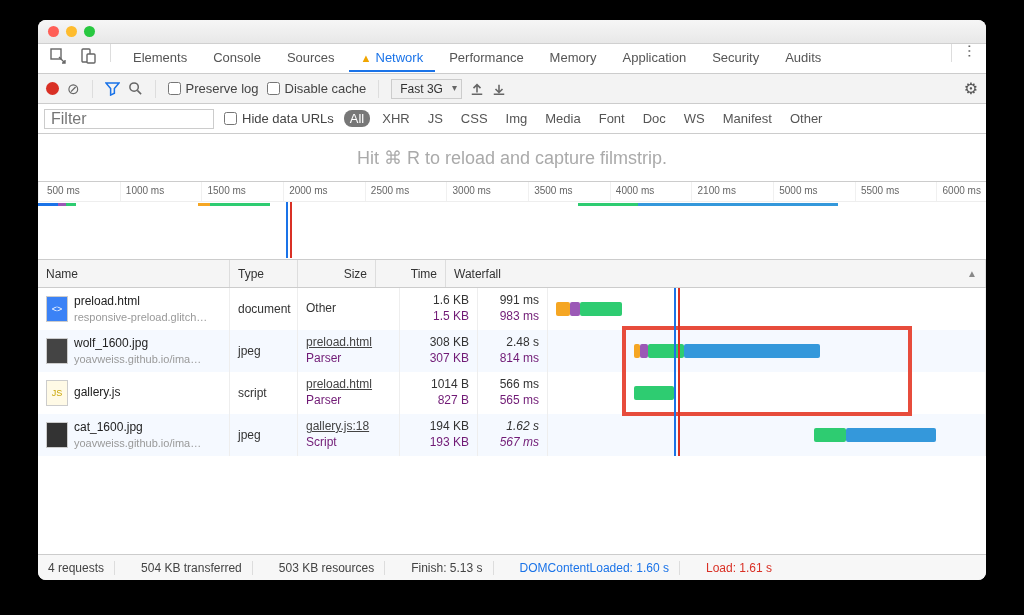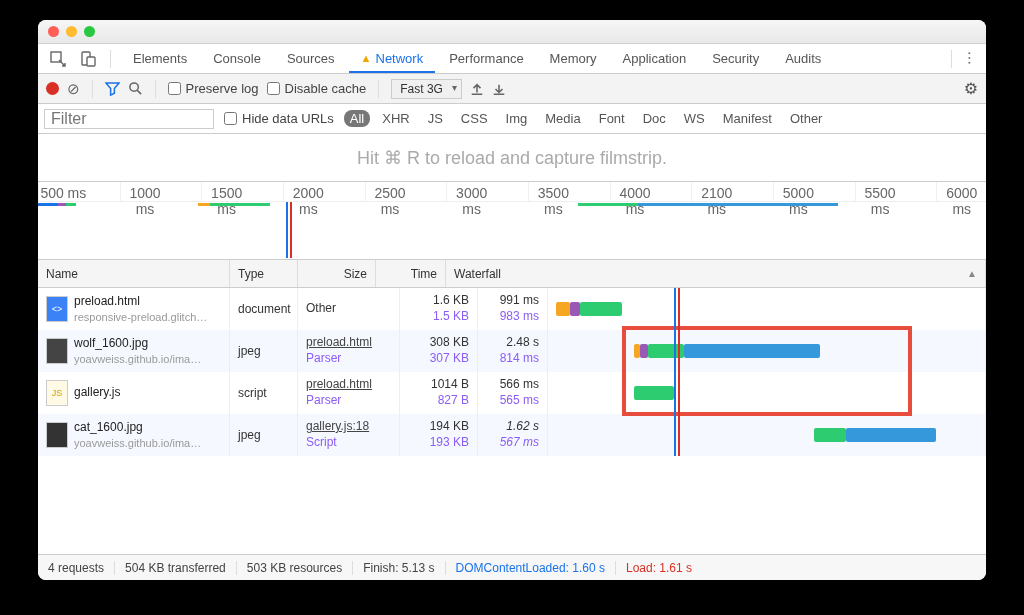--- a/index.html
+++ b/index.html
@@ -3,21 +3,21 @@
 <meta charset="utf-8">
 <style>
   * { box-sizing: border-box; margin: 0; padding: 0; }
   body { background: #000; font-family: -apple-system, "Helvetica Neue", Arial, sans-serif; font-size: 13px; color:#333; width:1024px; height:615px; overflow:hidden; }
   .window { position:absolute; left:38px; top:20px; width:948px; height:560px; background:#fff; border-radius:8px; box-shadow:0 20px 60px rgba(0,0,0,.5); overflow:hidden; display:flex; flex-direction:column; }
   .titlebar { height:24px; background:linear-gradient(#f6f6f6,#e8e8e8); border-bottom:1px solid #d0d0d0; display:flex; align-items:center; position:relative; }
   .traffic { display:flex; gap:7px; margin-left:10px; }
   .dot { width:11px; height:11px; border-radius:50%; }
   .dot.red{background:#ff5f57;} .dot.yellow{background:#febc2e;} .dot.green{background:#28c840;}
   .win-title { position:absolute; left:0; right:0; text-align:center; font-size:12px; color:#555; pointer-events:none; }
-  .tabsbar { height:30px; border-bottom:1px solid #ccc; display:flex; align-items:center; padding:0 8px; gap:6px; }
+  .tabsbar { height:30px; border-bottom:1px solid #ccc; display:flex; align-items:flex-start; padding:0 8px; gap:6px; }
   .tabsbar .icon-btn { width:24px; height:24px; display:flex; align-items:center; justify-content:center; color:#666; }
   .sep { width:1px; height:18px; background:#ddd; margin:0 4px; }
   .tabs { display:flex; gap:2px; flex:1; }
   .tab { padding:6px 12px 5px; font-size:13px; color:#555; cursor:pointer; border-bottom:2px solid transparent; display:flex; align-items:center; gap:4px;}
   .tab.active { color:#1a73e8; border-bottom-color:#1a73e8; }
   .warn-tri { color:#f0a500; font-size:11px; }
   .kebab { margin-left:auto; color:#666; letter-spacing:2px; transform:rotate(90deg); font-size:14px; }
   .toolbar { height:30px; border-bottom:1px solid #ccc; display:flex; align-items:center; padding:0 8px; gap:8px; background:#f3f3f3; }
   .rec { width:13px; height:13px; border-radius:50%; background:#d93025; }
   .ban { color:#666; font-size:15px; }
@@ -26,46 +26,46 @@
   .check-lbl input{width:13px;height:13px;}
   .throttle { background:#f0f0f0; border:1px solid #ccc; padding:2px 18px 2px 8px; font-size:12px; position:relative; color:#333;}
   .throttle::after{content:"▾"; position:absolute; right:4px; top:2px; font-size:10px; color:#666;}
   .gear { margin-left:auto; color:#555; font-size:16px;}
   .filterbar { height:30px; border-bottom:1px solid #ccc; display:flex; align-items:center; padding:0 6px; gap:10px; font-size:13px; color:#555;}
   .filter-input { width:170px; height:20px; border:1px solid #ccc; padding:0 6px; font-size:16px; color:#888;}
   .chip { padding:1px 6px; border-radius:8px; cursor:pointer; }
   .chip.active { background:#777; color:#fff; }
   .strip-msg { height:48px; display:flex; align-items:center; justify-content:center; color:#aaa; font-size:18px; border-bottom:1px solid #ccc;}
   .timeline { height:78px; border-bottom:1px solid #ccc; position:relative; }
-  .timeline-ticks { height:20px; border-bottom:1px solid #eee; display:flex; font-size:14px; color:#666;gap:32px;}
+  .timeline-ticks { height:20px; border-bottom:1px solid #eee; display:flex; font-size:10px; color:#666;gap:32px;}
   .timeline-ticks div { flex:1; text-align:center; border-left:1px solid #f0f0f0; padding-top:3px;}
   .timeline-body { position:relative; height:56px; }
   .tl-bar { position:absolute; height:3px; top:1px; }
   .tl-mark { position:absolute; top:0; bottom:0; width:2px; }
   .headers { height:28px; background:#f5f5f5; border-bottom:1px solid #ccc; display:flex; font-size:12px; color:#333; }
   .col { border-right:1px solid #ddd; display:flex; align-items:center; padding:0 8px;}
   .col-name{width:192px;} .col-type{width:68px;} .col-init{width:102px;} .col-size{width:78px;justify-content:flex-end;} .col-time{width:70px;justify-content:flex-end;} .col-wf{flex:1; position:relative;}
   .sort-arrow{margin-left:auto;color:#888;font-size:10px;}
   .rows { flex:0 0 auto; }
   .row { height:42px; display:flex; font-size:12px; }
   .row:nth-child(odd){background:#f5f9ff;}
   .row:nth-child(even){background:#fff;}
   .row .col{border-right:1px solid #eee; overflow:hidden;}
   .row .col-name{display:flex;align-items:center;gap:6px;}
   .nm-main{color:#222;white-space:nowrap;overflow:hidden;text-overflow:ellipsis;}
   .nm-sub{color:#999;font-size:11px;white-space:nowrap;overflow:hidden;text-overflow:ellipsis;}
   .file-icon{width:22px;height:26px;border:1px solid #ccc;background:#fff;display:flex;align-items:center;justify-content:center;font-size:9px;flex:0 0 22px;}
   .stack2{display:flex;flex-direction:column;line-height:1.3;}
   .link{color:#444;text-decoration:underline;cursor:pointer;}
-  .sub{color:#8b5cf6;}
+  .sub{color:#701a75;}
   .wf-area{position:relative;height:100%;}
   .wf-bar{position:absolute;height:14px;top:14px;border-radius:2px;}
   .vline{position:absolute;top:0;bottom:0;width:2px;}
   .red-box{position:absolute;border:4px solid #e74c3c;pointer-events:none;}
-  .footer{height:26px;border-top:1px solid #ccc;display:flex;align-items:center;font-size:12px;color:#444;background:#f7f7f7;}
+  .footer{height:26px;border-top:1px solid #ccc;display:flex;align-items:center;font-size:12px;color:#444;background:#f7f7f7;gap:16px;}
   .footer span{padding:0 10px;border-right:1px solid #ddd;}
   .footer .dcl{color:#1a73e8;}
   .footer .load{color:#d93025;}
   svg{display:block;}
 </style>
 </head>
 <body>
 
 <div class="window">
 

